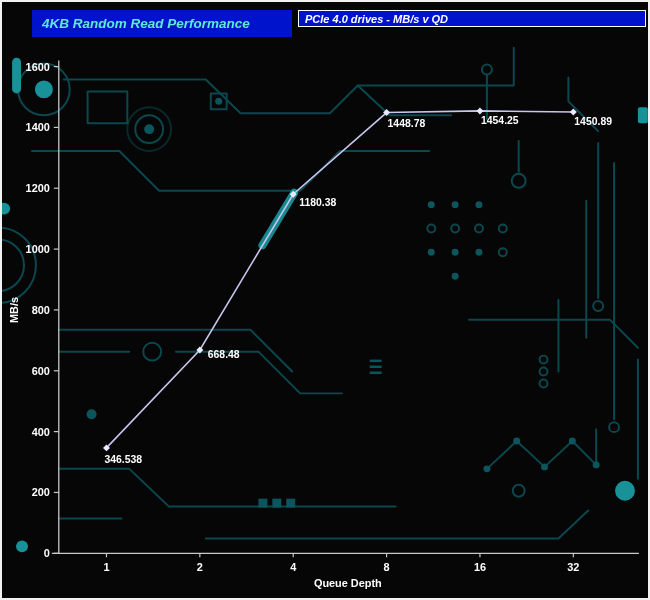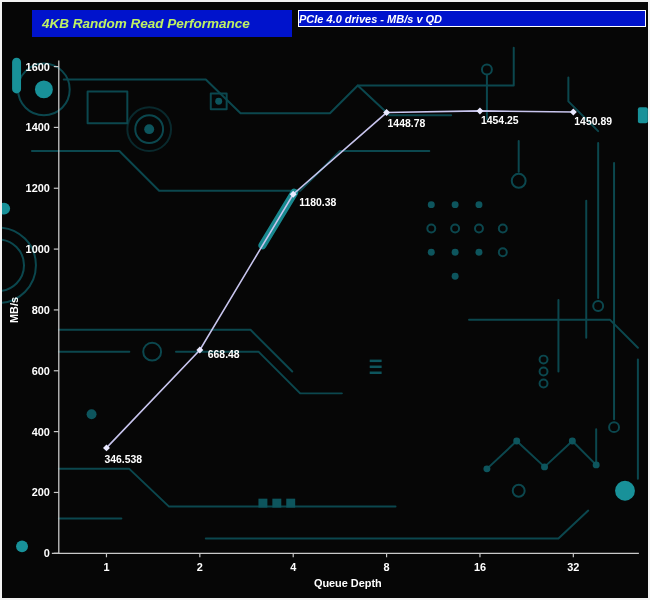--- a/index.html
+++ b/index.html
@@ -4,30 +4,30 @@
 <style>
   html,body{margin:0;padding:0;background:#222;}
   #frame{
     position:relative;width:646px;height:596px;
     background:#060606;border:2px solid #f2f2f2;overflow:hidden;
     font-family:"Liberation Sans",sans-serif;
   }
   #chart-svg{position:absolute;left:0;top:0;}
   .hdr-title{
     position:absolute;left:30px;top:8px;width:260px;height:27px;
-    background:var(--blue,#0013cc);color:#bef264;
+    background:var(--blue,#0013cc);color:#5eead4;
     font:italic bold 13.5px "Liberation Sans",sans-serif;
     display:flex;align-items:center;padding-left:10px;box-sizing:border-box;
     z-index:3;
   }
   .hdr-right{position:absolute;left:296px;top:8px;width:348px;z-index:3;}
   .hdr-sub{
     background:var(--blue,#0013cc);color:#fff;border:1px solid #fff;
     font:italic bold 11px "Liberation Sans",sans-serif;
-    height:15px;display:flex;align-items:center;
+    height:15px;display:flex;align-items:center;padding-left:6px;
   }
   .hdr-note{
     background:#fff;color:#000;border:1px solid #fff;border-top:none;
     font:bold 11px "Liberation Sans",sans-serif;
     height:15px;display:flex;align-items:center;padding-left:6px;
   }
   .tick{fill:#ffffff;font:bold 11px "Liberation Sans",sans-serif;}
   .dlabel{fill:#ffffff;font:bold 10.5px "Liberation Sans",sans-serif;}
 </style>
 </head>

